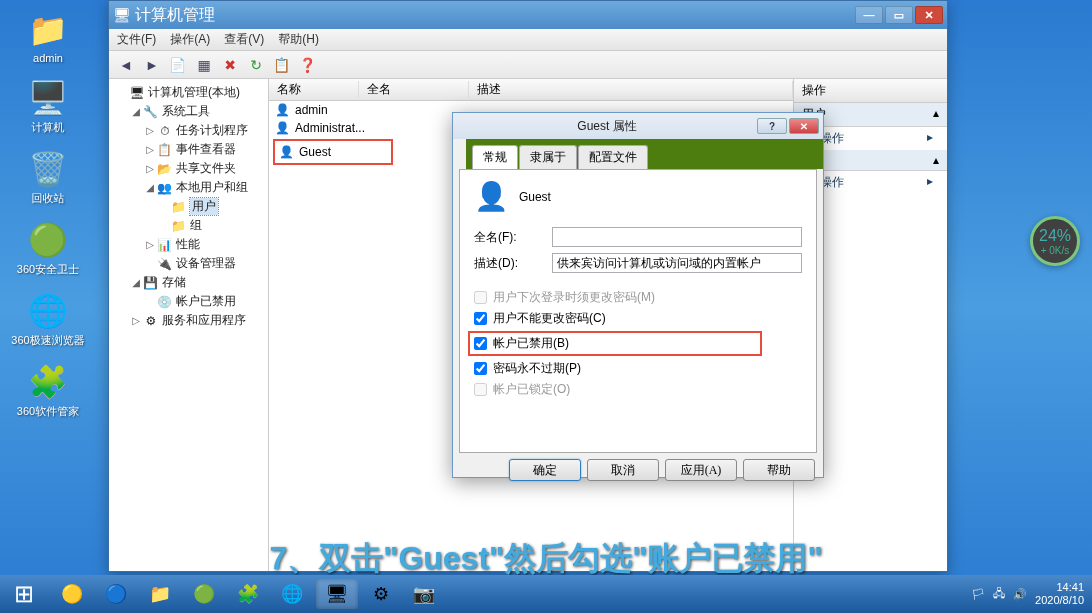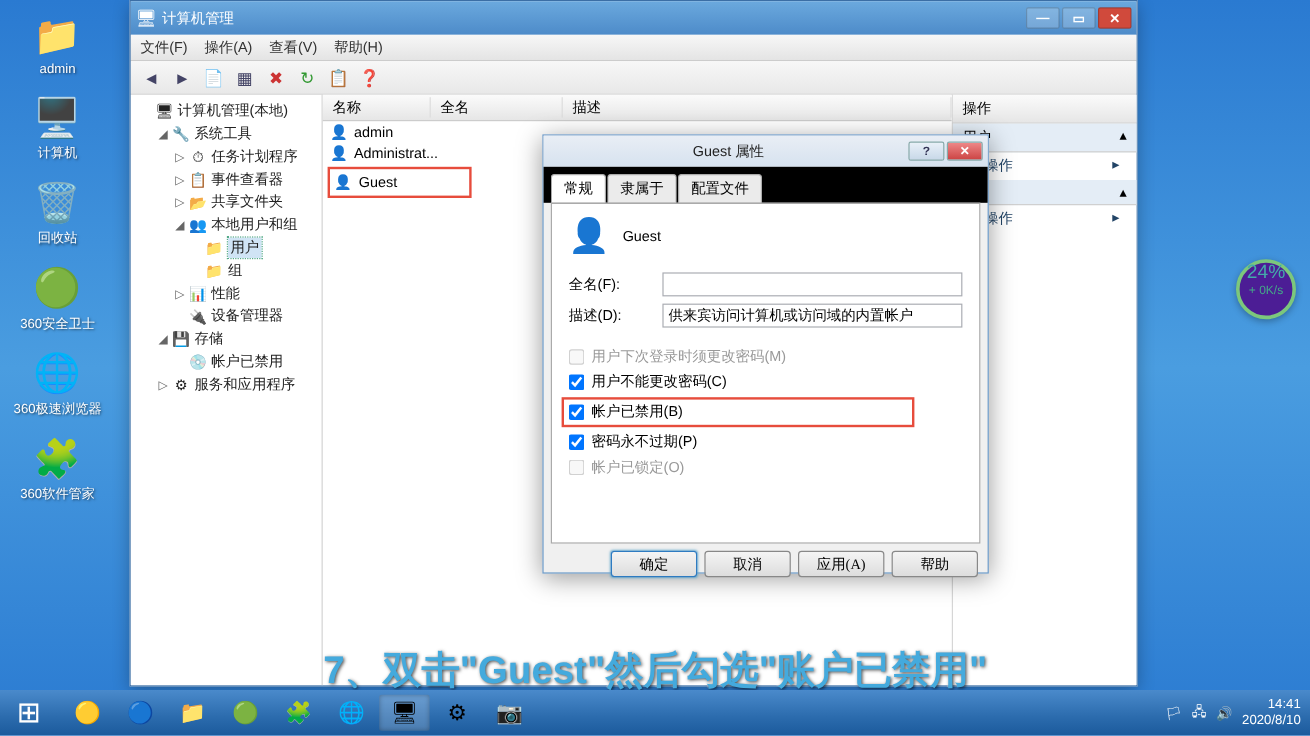--- a/index.html
+++ b/index.html
@@ -8,21 +8,21 @@
 
 .desktop-icons { position: absolute; top: 10px; left: 8px; width: 80px; }
 .desktop-icon { text-align: center; color: #fff; margin-bottom: 14px; cursor: pointer; }
 .desktop-icon .ico { width: 44px; height: 40px; margin: 0 auto 2px; display: flex; align-items: center; justify-content: center; font-size: 32px; }
 .desktop-icon span { font-size: 11px; text-shadow: 1px 1px 2px rgba(0,0,0,0.6); display: block; }
 
 
 .window-main { position: absolute; top: 0; left: 108px; width: 840px; height: 572px; background: #fff; border: 1px solid #3b6ea5; box-shadow: 0 4px 14px rgba(0,0,0,0.3); }
 .titlebar { height: 28px; background: linear-gradient(180deg, #6ba9de 0%, #4d8bc9 100%); display: flex; align-items: center; padding: 0 4px; color: #fff; }
 .titlebar .ico { width: 16px; height: 16px; margin-right: 6px; font-size: 14px; }
-.titlebar .title { flex: 1; font-size: 12px; }
+.titlebar .title { flex: 1; font-size: 16px; }
 .winbtns { display: flex; gap: 2px; }
 .winbtn { width: 28px; height: 18px; background: rgba(255,255,255,0.2); border: 1px solid rgba(0,0,0,0.2); color: #fff; display: flex; align-items: center; justify-content: center; font-size: 11px; font-weight: bold; border-radius: 2px; }
 .winbtn.close { background: #d04a3c; }
 .menubar { height: 22px; background: linear-gradient(#f7f7f7, #e4e4e4); display: flex; align-items: center; padding: 0 8px; gap: 14px; border-bottom: 1px solid #ccc; font-size: 12px; color: #333; }
 .toolbar { height: 28px; background: linear-gradient(#f7f7f7, #e8e8e8); display: flex; align-items: center; padding: 0 6px; gap: 4px; border-bottom: 1px solid #ccc; }
 .tbtn { width: 22px; height: 22px; display: flex; align-items: center; justify-content: center; font-size: 14px; color: #446; border: 1px solid transparent; }
 
 .body-area { display: flex; height: calc(100% - 78px); }
 .tree-pane { width: 160px; border-right: 1px solid #ccc; padding: 4px 2px; overflow: auto; background: #fff; font-size: 12px; color: #222; }
 .tree-node { display: flex; align-items: center; padding: 1px 2px; white-space: nowrap; }
@@ -47,21 +47,21 @@
 .action-item { padding: 3px 14px; color: #246; }
 
 
 .dialog { position: absolute; top: 112px; left: 452px; width: 372px; height: 366px; background: #f0f0f0; border: 1px solid #6a99c9; box-shadow: 0 4px 20px rgba(0,0,0,0.4); }
 .dialog .titlebar { background: linear-gradient(#e9eef5, #d6e2ef); color: #333; height: 26px; text-align: center; }
 .dialog .title { color: #222; font-size: 12px; }
 .dlg-winbtns { display: flex; gap: 2px; margin-left: auto; }
 .dlg-winbtn { width: 30px; height: 16px; border: 1px solid #8aa; display: flex; align-items: center; justify-content: center; font-size: 10px; font-weight: bold; border-radius: 2px; }
 .dlg-winbtn.help { background: linear-gradient(#e8f0f8, #c8d8e8); color: #335; }
 .dlg-winbtn.close { background: linear-gradient(#e88, #c44); color: #fff; }
-.tabs { display: flex; padding: 6px 6px 0; background: #000000; }
+.tabs { display: flex; padding: 6px 6px 0; background: #4d7c0f; margin-left: 13px; }
 .tab { padding: 3px 10px; border: 1px solid #aaa; border-bottom: none; background: #fff; font-size: 12px; margin-right: 1px; border-radius: 3px 3px 0 0; }
 .tab.inactive { background: #ebebeb; }
 .tab-body { margin: 0 6px 6px; background: #fff; border: 1px solid #aaa; height: 284px; padding: 10px 14px; position: relative; }
 .dlg-icon-row { display: flex; align-items: center; gap: 10px; margin-bottom: 14px; }
 .dlg-icon-row .uicon { font-size: 28px; }
 .form-row { display: flex; align-items: center; margin-bottom: 6px; font-size: 12px; }
 .form-row label { width: 78px; }
 .form-row input[type=text] { flex: 1; border: 1px solid #abadb3; height: 20px; padding: 0 4px; font-size: 12px; }
 .check-row { display: flex; align-items: center; font-size: 12px; margin-bottom: 4px; }
 .check-row input { margin-right: 6px; }
@@ -77,21 +77,21 @@
 .task-icons { display: flex; gap: 2px; padding: 0 4px; flex: 1; }
 .task-icon { width: 42px; height: 30px; display: flex; align-items: center; justify-content: center; font-size: 18px; border-radius: 2px; }
 .task-icon.active { background: rgba(255,255,255,0.2); box-shadow: inset 0 0 4px rgba(0,0,0,0.3); }
 .systray { display: flex; align-items: center; gap: 8px; padding: 0 8px; color: #fff; font-size: 11px; }
 .clock { text-align: right; line-height: 13px; }
 
 
 .subtitle { position: absolute; bottom: 32px; left: 0; right: 0; text-align: center; font-size: 32px; color: #4ad; font-weight: bold; text-shadow: 1px 1px 3px rgba(0,0,0,0.7), -1px -1px 1px rgba(255,255,255,0.4); font-family: "SimHei", sans-serif; }
 
 
-.speed-badge { position: absolute; top: 216px; right: 12px; width: 50px; height: 50px; border-radius: 50%; background: #4c1d95; border: 3px solid #7cc77c; display: flex; flex-direction: column; align-items: center; font-size: 10px; color: #4a8; box-shadow: 0 2px 6px rgba(0,0,0,0.3); }
+.speed-badge { position: absolute; top: 216px; right: 12px; width: 50px; height: 50px; border-radius: 50%; background: #404040; border: 3px solid #7cc77c; display: flex; flex-direction: column; align-items: center; justify-content: center; font-size: 10px; color: #4a8; box-shadow: 0 2px 6px rgba(0,0,0,0.3); }
 .speed-badge .pct { font-size: 16px; color: #4aa; }
 </style>
 </head>
 <body>
 
 <div class="desktop-icons">
   <div class="desktop-icon">
       <div class="ico">📁</div>
       <span>admin</span>
     </div>

